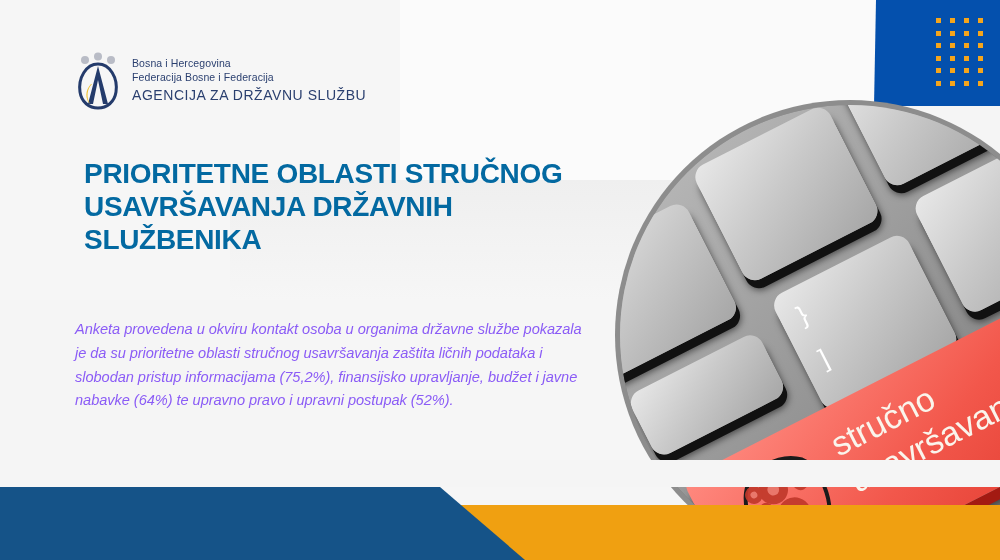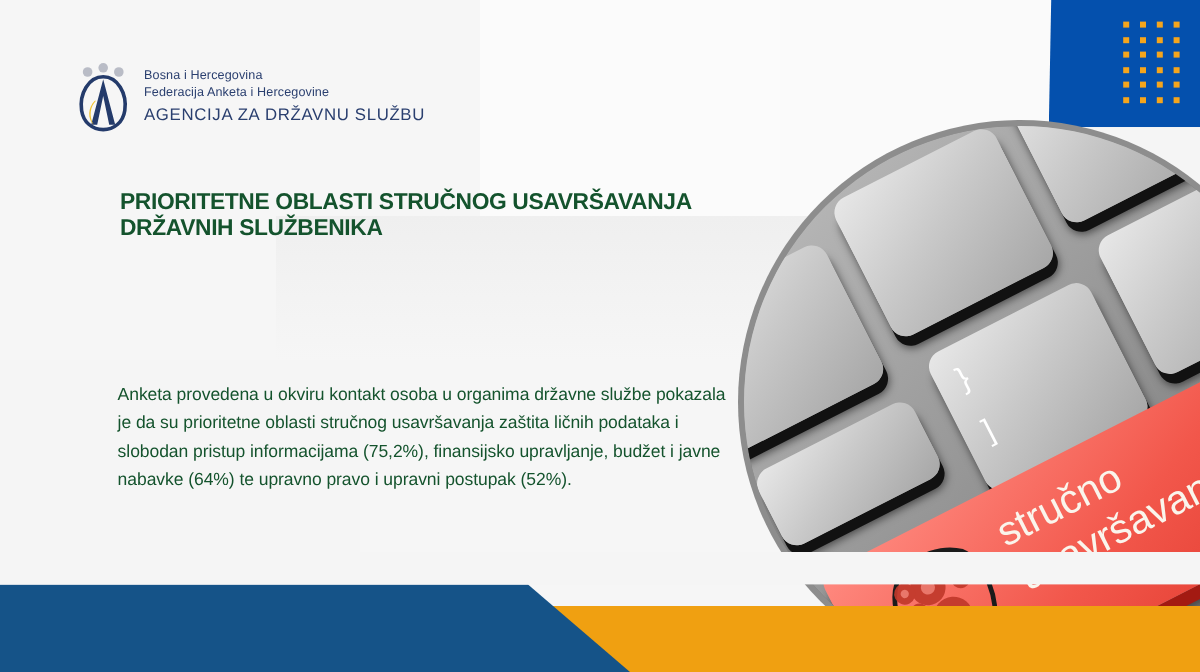--- a/index.html
+++ b/index.html
@@ -30,42 +30,42 @@
     clip-path: polygon(2px 0, 126px 0, 126px 106px, 0 106px);
   }
   .dot-grid {
     position:absolute; left:62px; top:18px;
     display:grid; grid-template-columns:repeat(4, 14px);
     grid-template-rows:repeat(6, 12.5px);
   }
   .dot { width:5px; height:5px; background:#f5a51c; }
 
   
-  .logo-block { position:absolute; left:62px; top:52px; display:flex; align-items:center; gap:10px; }
+  .logo-block { position:absolute; left:74px; top:52px; display:flex; align-items:center; gap:10px; }
   .logo-mark { width:48px; height:58px; position:relative; flex:none; }
   .logo-text { display:flex; flex-direction:column; justify-content:center; }
   .logo-l1, .logo-l2 {
     font-size:10.5px; color:#2a3f6f; line-height:1.32; letter-spacing:.1px; white-space:nowrap;
   }
   .logo-l3 {
     font-size:14px; color:#2a3f6f; line-height:1.45; letter-spacing:.55px; white-space:nowrap;
   }
 
   
   .title {
-    position:absolute; left:100px; top:158px; width:520px;
-    font-size:19px; font-weight:bold; color:#14532d;
+    position:absolute; left:84px; top:158px; width:520px;
+    font-size:28px; font-weight:bold; color:#0369a1;
     line-height:1.17; letter-spacing:-0.3px;
     text-transform:uppercase;
   }
 
   
   .body-text {
-    position:absolute; left:98px; top:318px; width:512px;
-    font-size:14.6px; color:#14532d; line-height:1.63; letter-spacing:-0.05px;
+    position:absolute; left:75px; top:318px; width:512px;
+    font-size:14.6px; color:#8b5cf6; line-height:1.63; letter-spacing:-0.05px;font-style:italic;
   }
 
   
   .photo-circle {
     position:absolute; left:615px; top:100px;
     width:470px; height:470px; border-radius:50%;
     overflow:hidden;
     background:#8d8d8d;
     box-shadow:0 0 0 0 rgba(0,0,0,0);
   }
@@ -171,21 +171,21 @@
         <circle cx="11" cy="8" r="4" fill="#b9bcc6"></circle>
         <circle cx="24" cy="4.5" r="4" fill="#b9bcc6"></circle>
         <circle cx="37" cy="8" r="4" fill="#b9bcc6"></circle>
         <path d="M24 12 C12 12 4 26 6 40 C7.5 50 15 56 24 56 C33 56 40.5 50 42 40 C44 26 36 12 24 12 Z" fill="none" stroke="#243b6b" stroke-width="3"></path>
         <path d="M24 14 L14 52 L19 52 L24 28 L29 52 L34 52 Z" fill="#243b6b"></path>
         <path d="M17 32 C11 38 11 47 16 52 C12 45 13 37 18 32 Z" fill="#f0c230"></path>
       </svg>
     </div>
     <div class="logo-text">
       <div class="logo-l1">Bosna i Hercegovina</div>
-      <div class="logo-l2">Federacija Anketa i Hercegovine</div>
+      <div class="logo-l2">Federacija Bosne i Federacija</div>
       <div class="logo-l3">AGENCIJA ZA DRŽAVNU SLUŽBU</div>
     </div>
   </div>
 
   <h1 class="title">PRIORITETNE OBLASTI STRUČNOG USAVRŠAVANJA DRŽAVNIH SLUŽBENIKA</h1>
 
   <p class="body-text">Anketa provedena u okviru kontakt osoba u organima državne službe pokazala je da su prioritetne oblasti stručnog usavršavanja zaštita ličnih podataka i slobodan pristup informacijama (75,2%), finansijsko upravljanje, budžet i javne nabavke (64%) te upravno pravo i upravni postupak (52%).</p>
 
   <div class="photo-circle">
     <div class="photo-inner">

